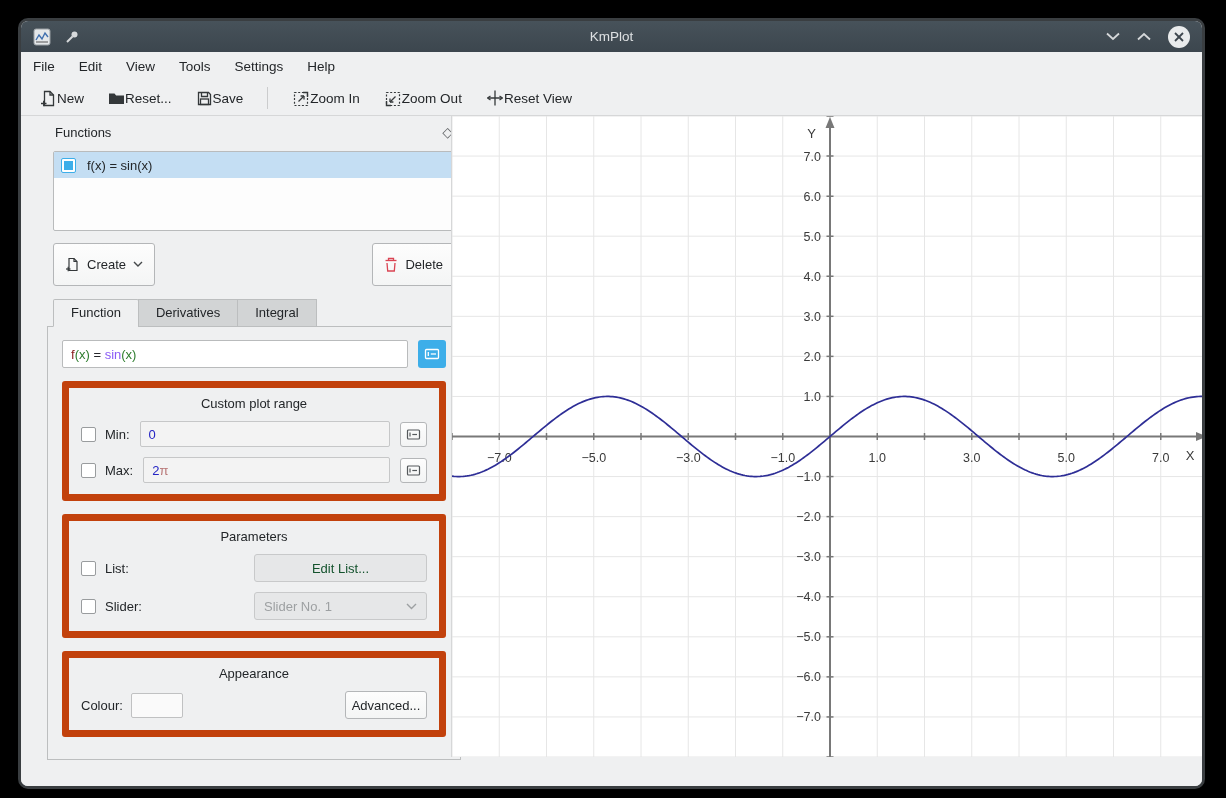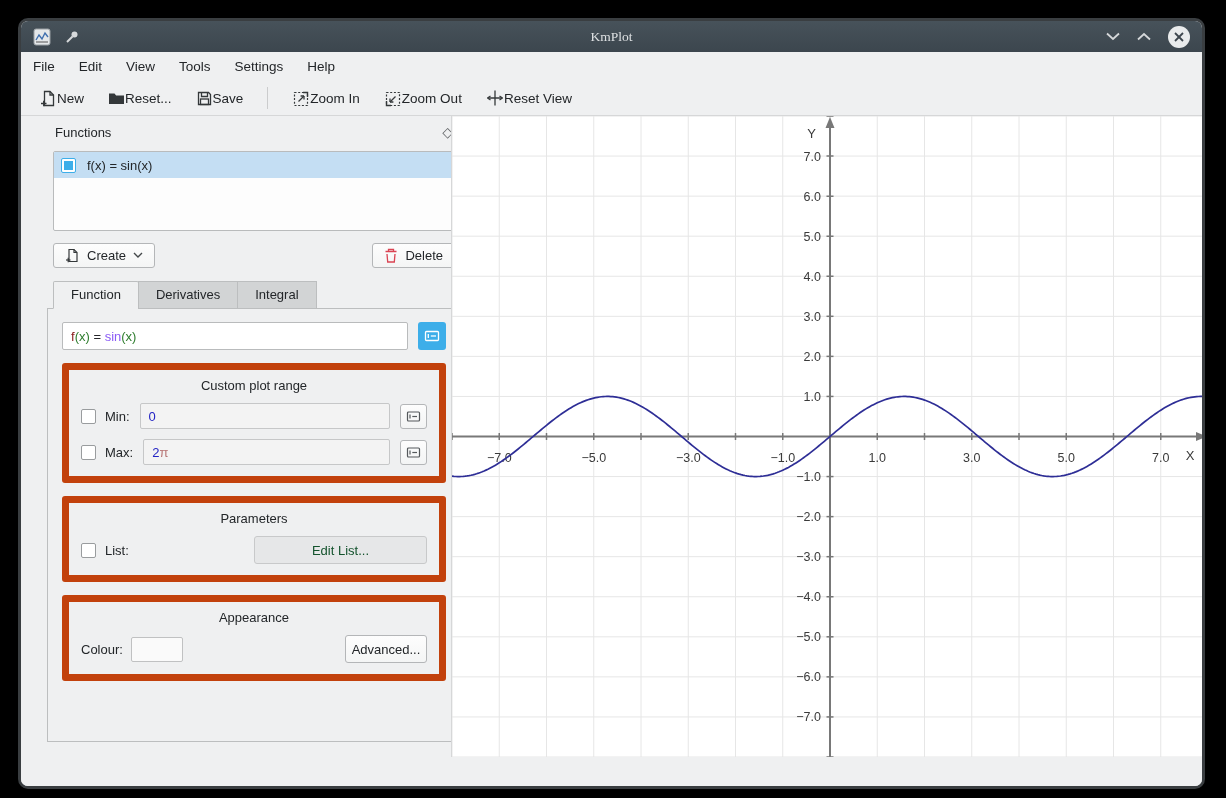--- a/index.html
+++ b/index.html
@@ -5,21 +5,21 @@
   * { margin:0; padding:0; box-sizing:border-box; }
   html,body { width:1226px; height:798px; background:#000; overflow:hidden;
               font-family:"Liberation Sans", sans-serif; }
   .window { position:absolute; left:18px; top:18px; width:1187px; height:771px;
             background:#eff0f1; border:3px solid #3a3e41; border-radius:10px;
             overflow:hidden; box-shadow:0 4px 14px rgba(0,0,0,.7); }
   
   .titlebar { position:relative; height:31px; display:flex; align-items:center;
               background:linear-gradient(#47525a,#3c464e); padding:0 12px; }
   .tb-title { position:absolute; left:0; right:0; text-align:center; color:#dde0e2;
-              font-size:13.5px; pointer-events:none;font-family:Liberation Serif, serif; }
+              font-size:13.5px; pointer-events:none; }
   .tb-left { display:flex; align-items:center; gap:13px; z-index:1; }
   .tb-right { margin-left:auto; display:flex; align-items:center; gap:17px; z-index:1; }
   .tb-btn { display:flex; align-items:center; justify-content:center; cursor:default; }
   .close-circle { width:22px; height:22px; border-radius:50%; background:#e9ebec;
                   display:flex; align-items:center; justify-content:center; }
   
   .menubar { height:29px; display:flex; align-items:center; 
              background:#eff0f1; }
   .menu-item { padding:0 12px; font-size:13.5px; color:#232629; line-height:29px; }
   
@@ -37,21 +37,21 @@
   .dock-float { margin-left:auto; color:#5f6265; font-size:14px; }
   .fn-list { margin:5px 12px 0; height:80px; background:#fdfdfd;
              border:1px solid #b9bbbc; border-radius:2px; overflow:hidden; }
   .fn-row { height:26px; display:flex; align-items:center; gap:11px; padding-left:7px;
             background:#c4def3; font-size:13px; color:#232629; }
   .cb { width:15px; height:15px; border-radius:2px; background:#fff; flex:0 0 auto; }
   .cb.checked { border:1px solid #3daee9; display:flex; align-items:center; justify-content:center; }
   .cb.checked::after { content:""; width:9px; height:9px; background:#3daee9; }
   .cb.unchecked { border:1px solid #999c9e; }
   .ctrl-row { margin:12px 12px 0; display:flex; justify-content:space-between; }
-  .btn { display:flex; align-items:center; gap:7px; height:25px; padding:0 11px;
+  .btn { display:flex; align-items:center; gap:7px; height:43px; padding:0 11px;
          background:linear-gradient(#fdfdfd,#f4f5f5); border:1px solid #b4b6b8;
          border-radius:3px; font-size:13px; color:#232629; }
   .btn.disabled { background:#e6e7e8; color:#14532d; border-color:#c8c9ca;
                   justify-content:center; }
   
   .tabbar { display:flex; margin:13px 0 0 12px; position:relative; z-index:2; }
   .tab { height:28px; line-height:26px; padding:0 17px; font-size:13px; color:#232629;
          border:1px solid #bcbebf; background:#d2d4d5; margin-right:-1px; }
   .tab.active { background:#eff0f1; border-bottom:1px solid #eff0f1; border-top-left-radius:2px; border-top-right-radius:2px; }
   .tabframe { margin:-1px 6px 0; border:1px solid #bcbebf; height:434px;
@@ -282,20 +282,30 @@
             </span>
           </div>
         </div>
 
         <div class="groupbox">
           <div class="gb-title">Parameters</div>
           <div class="gb-row">
             <span class="cb unchecked"></span>
             <span class="lbl">List:</span>
             <span class="btn disabled right-ctrl">Edit List...</span>
+          </div>
+          <div class="gb-row">
+            <span class="cb unchecked"></span>
+            <span class="lbl">Slider:</span>
+            <span class="dd right-ctrl">
+              <span>Slider No. 1</span>
+              <svg width="11" height="7">
+                  <polyline points="1,1 5.5,5.5 10,1" fill="none" stroke="#9da0a2" stroke-width="1.4"></polyline>
+                </svg>
+            </span>
           </div>
         </div>
 
         <div class="groupbox">
           <div class="gb-title">Appearance</div>
           <div class="gb-row">
             <span class="lbl" style="margin-left:0">Colour:</span>
             <span class="swatch"><span class="swatch-inner" style="background: rgb(31, 31, 135);"></span></span>
             <span class="btn right-ctrl" style="width:82px; justify-content:center;">Advanced...</span>
           </div>

